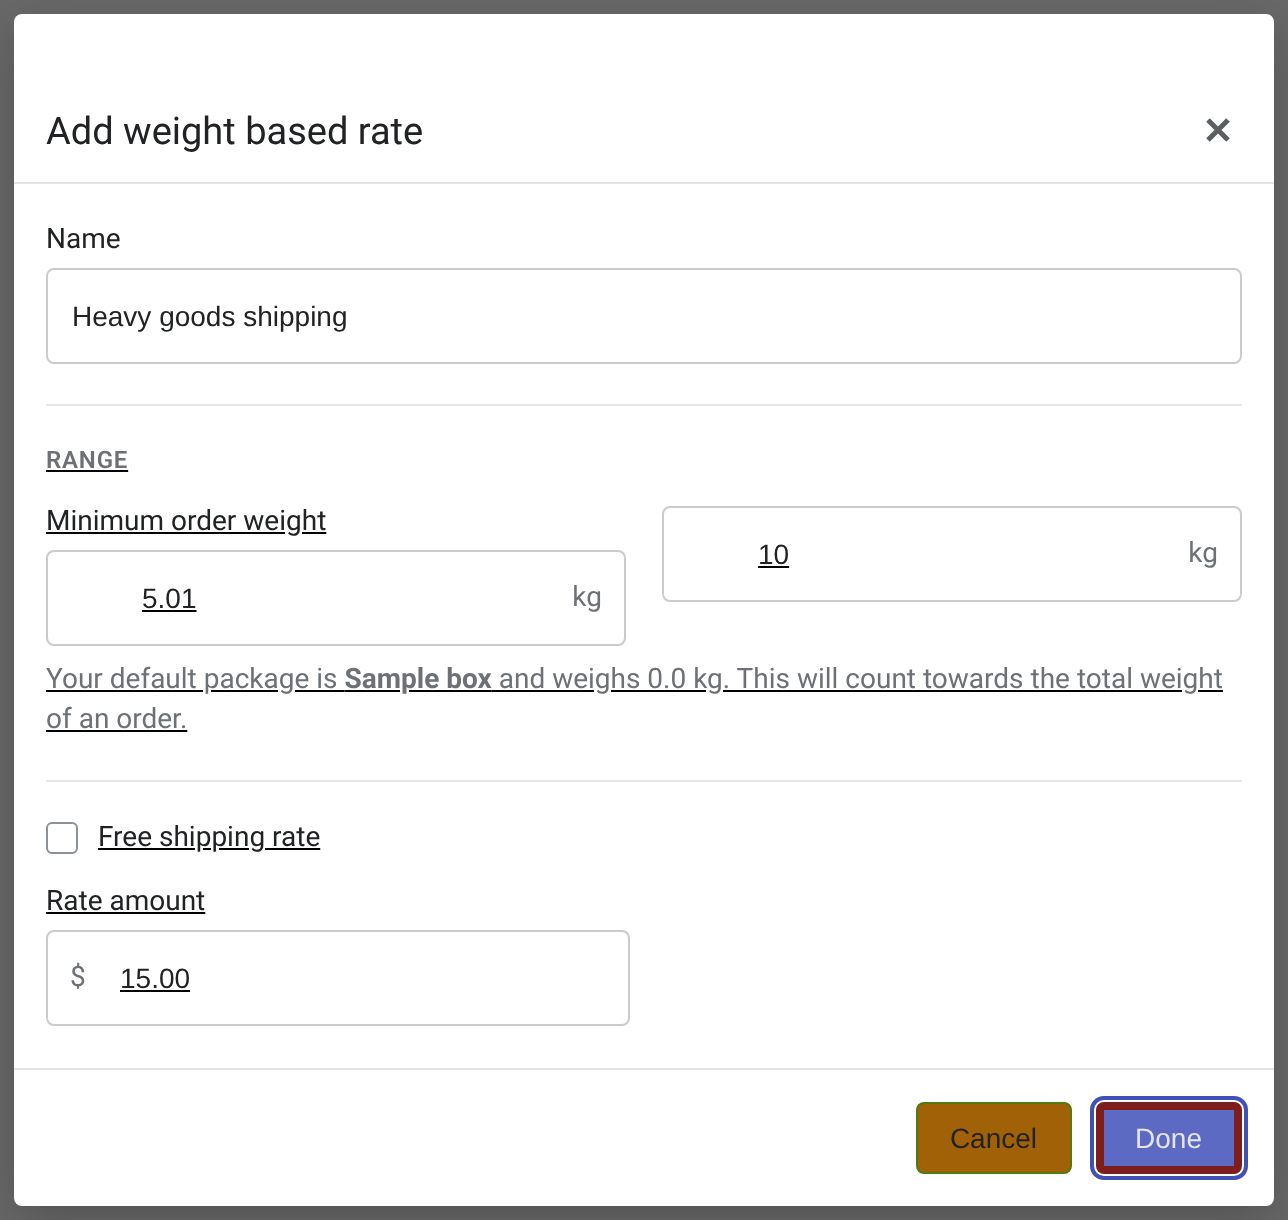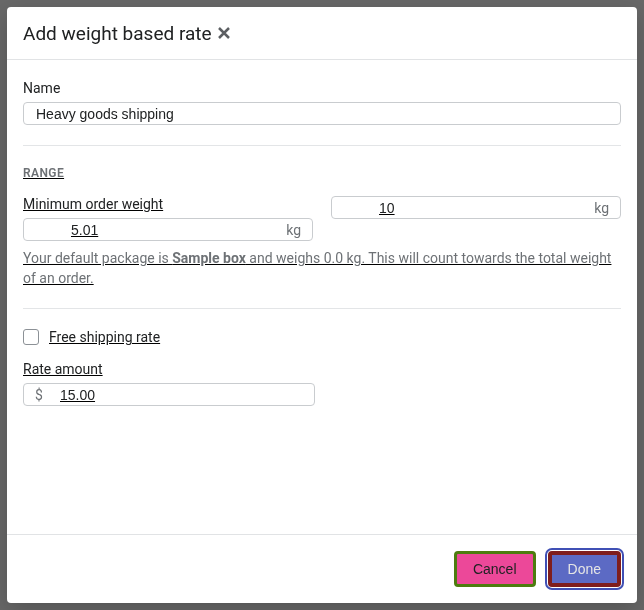--- a/index.html
+++ b/index.html
@@ -29,22 +29,24 @@
       background: #ffffff;
       border-radius: 4px;
       box-shadow: 0 8px 24px rgba(0,0,0,0.2);
       display: flex;
       flex-direction: column;
       overflow: hidden;
     }
     .modal-header {
       display: flex;
       align-items: center;
+      justify-content: space-between;
       padding: 14px 16px 14px 16px;
       border-bottom: 1px solid #e1e3e5;
+      margin-top: 32px;
     }
     .modal-title {
       font-size: 19px;
       font-weight: 400;
       color: #202223;
     }
     .close-btn {
       background: none;
       border: none;
       cursor: pointer;
@@ -73,21 +75,21 @@
       text-decoration: underline;
     }
     .label {
       display: block;
       font-size: 14px;
       color: #202223;
       margin-bottom: 6px;
     }
     .input {
       width: 100%;
-      height: 23px;
+      height: 48px;
       border: 1px solid #c9cccf;
       border-radius: 4px;
       padding: 0 12px;
       font-size: 14px;
       color: #202223;
       background: #ffffff;
       outline: none;
     }
     .input-with-suffix {
       position: relative;
@@ -170,22 +172,22 @@
       gap: 12px;
       padding: 16px;
       border-top: 1px solid #e1e3e5;
     }
     .btn {
       height: 36px;
       padding: 0 16px;
       border-radius: 4px;
       font-size: 14px;
       cursor: pointer;
-      background: #ec4899;
-      border: 3px solid #4d7c0f;
+      background: #a16207;
+      border: 1px solid #4d7c0f;
       color: #202223;
     }
     .btn-primary {
       background: #5c6ac4;
       border: 4px solid #7f1d1d;
       color: #e5e5e5;
       outline: 2px solid #4050b5;
       outline-offset: 1px;
     }
   </style>

